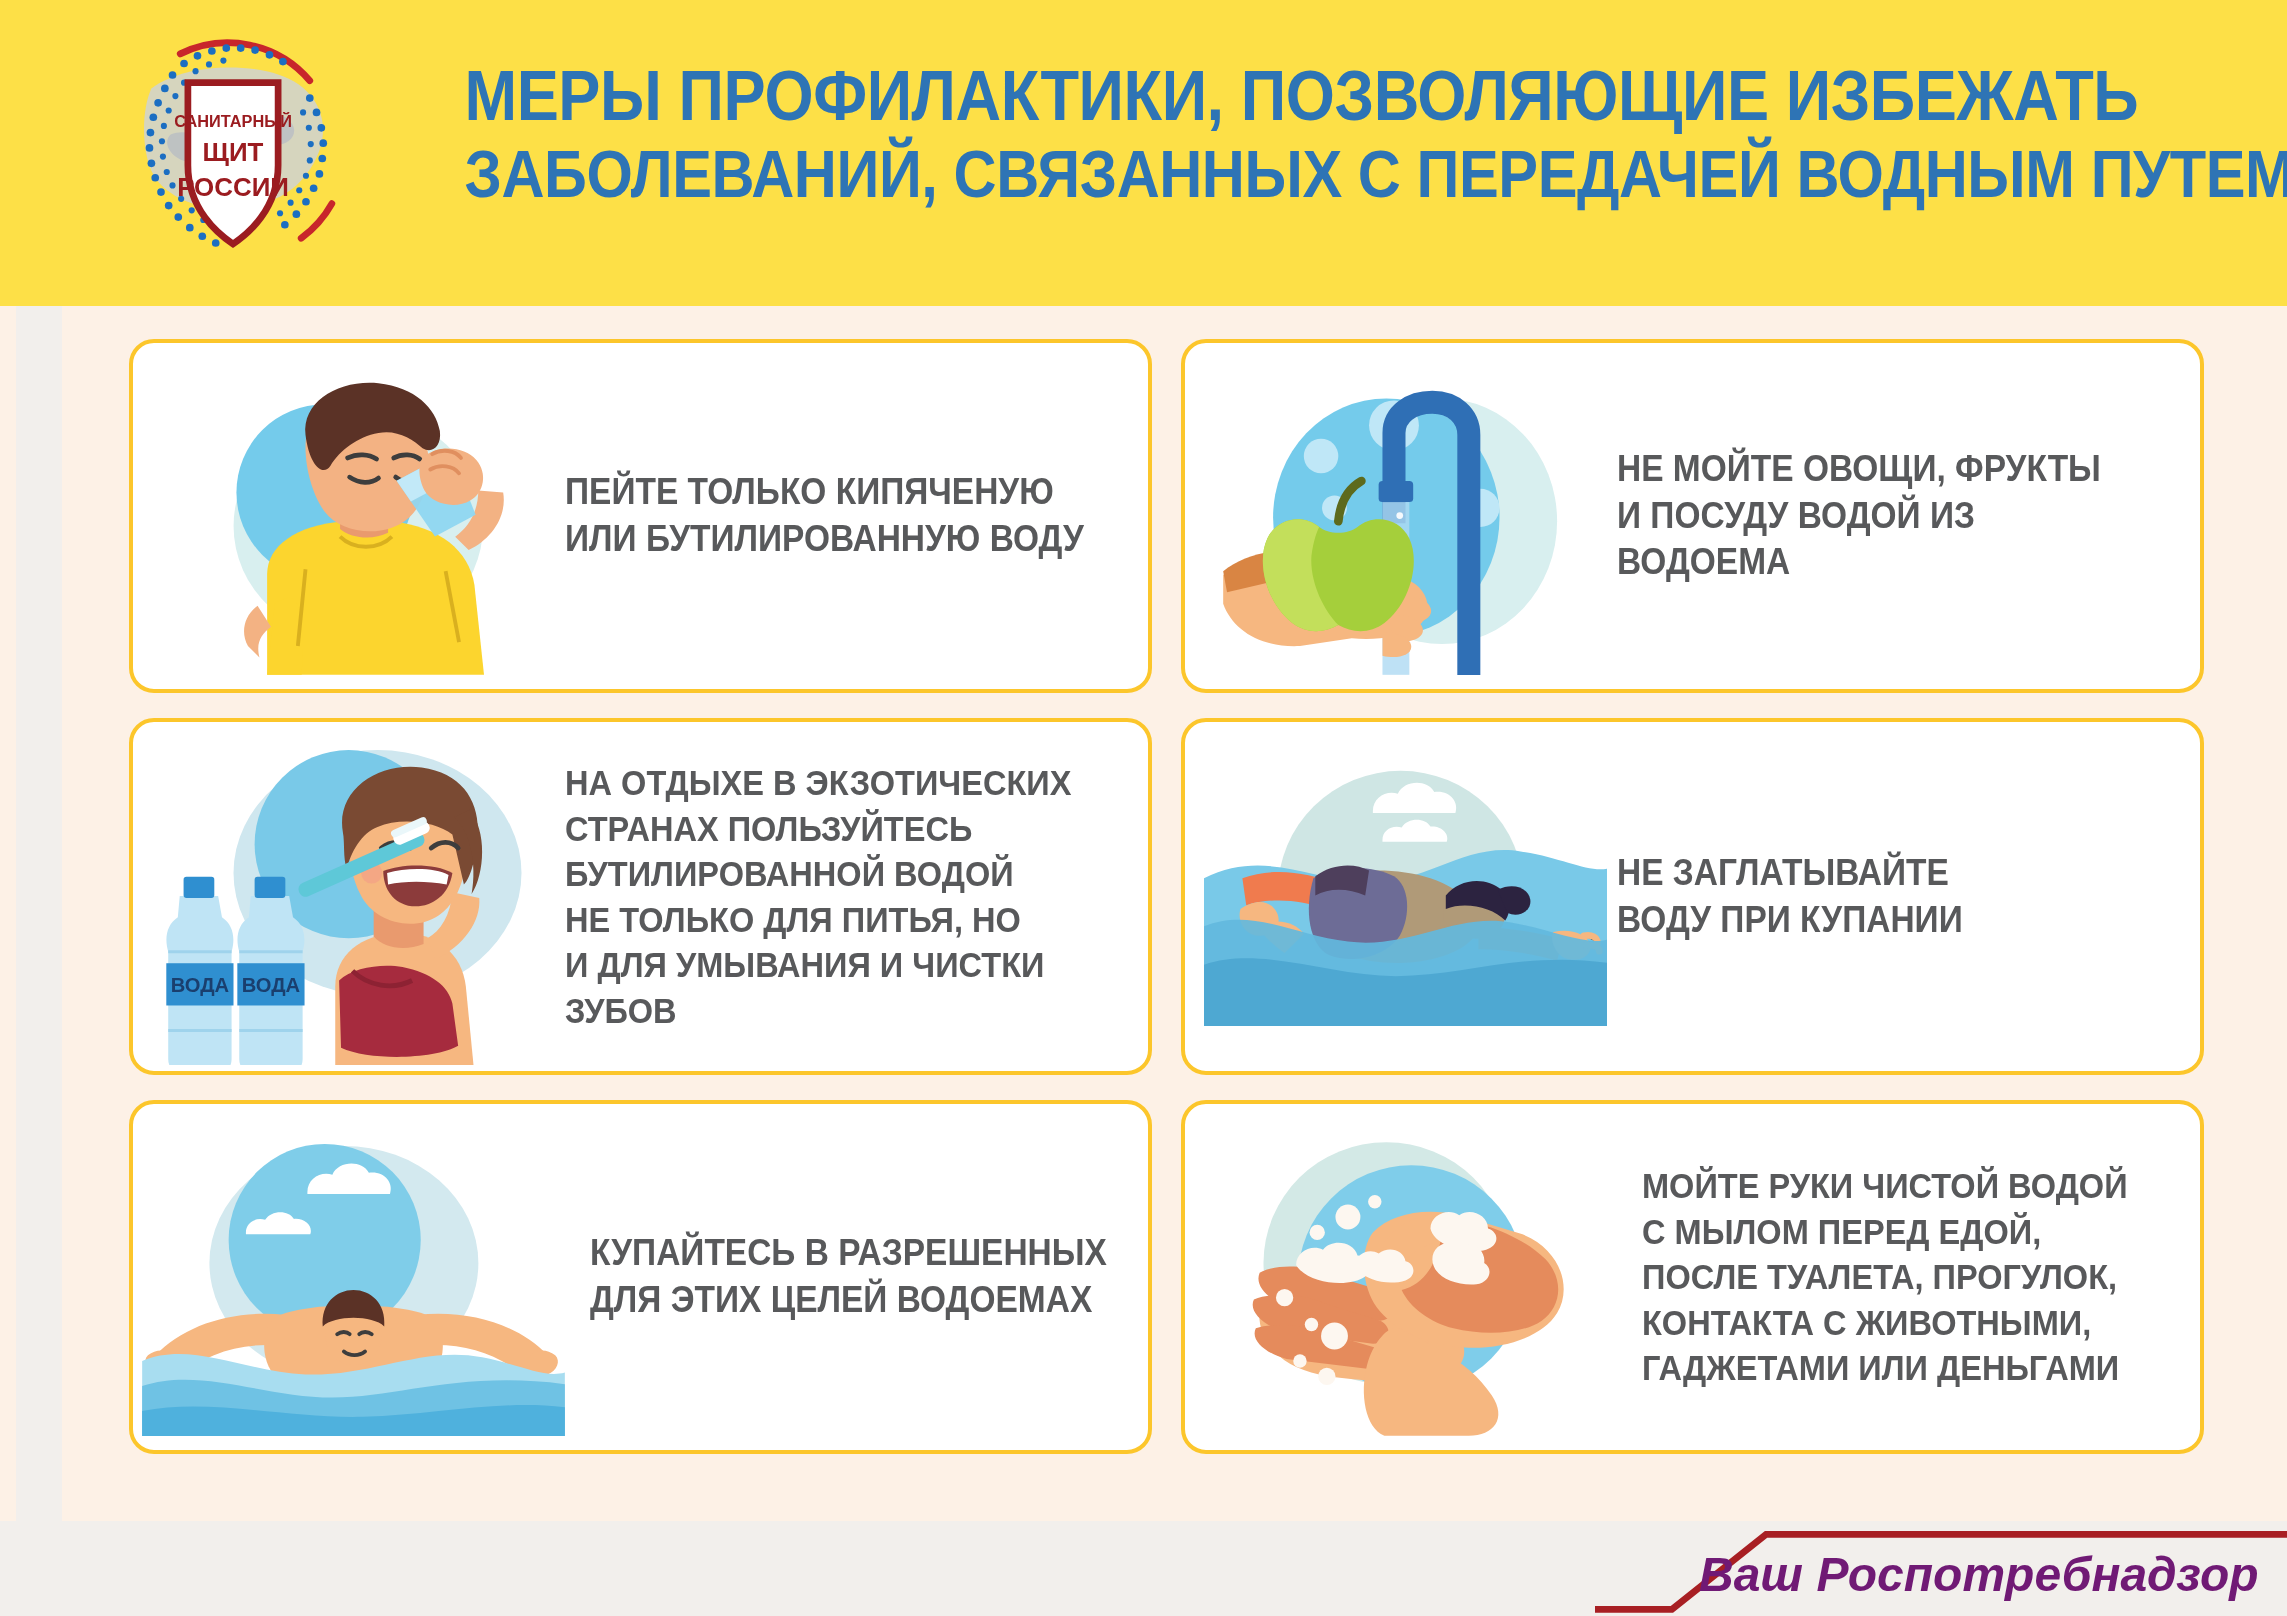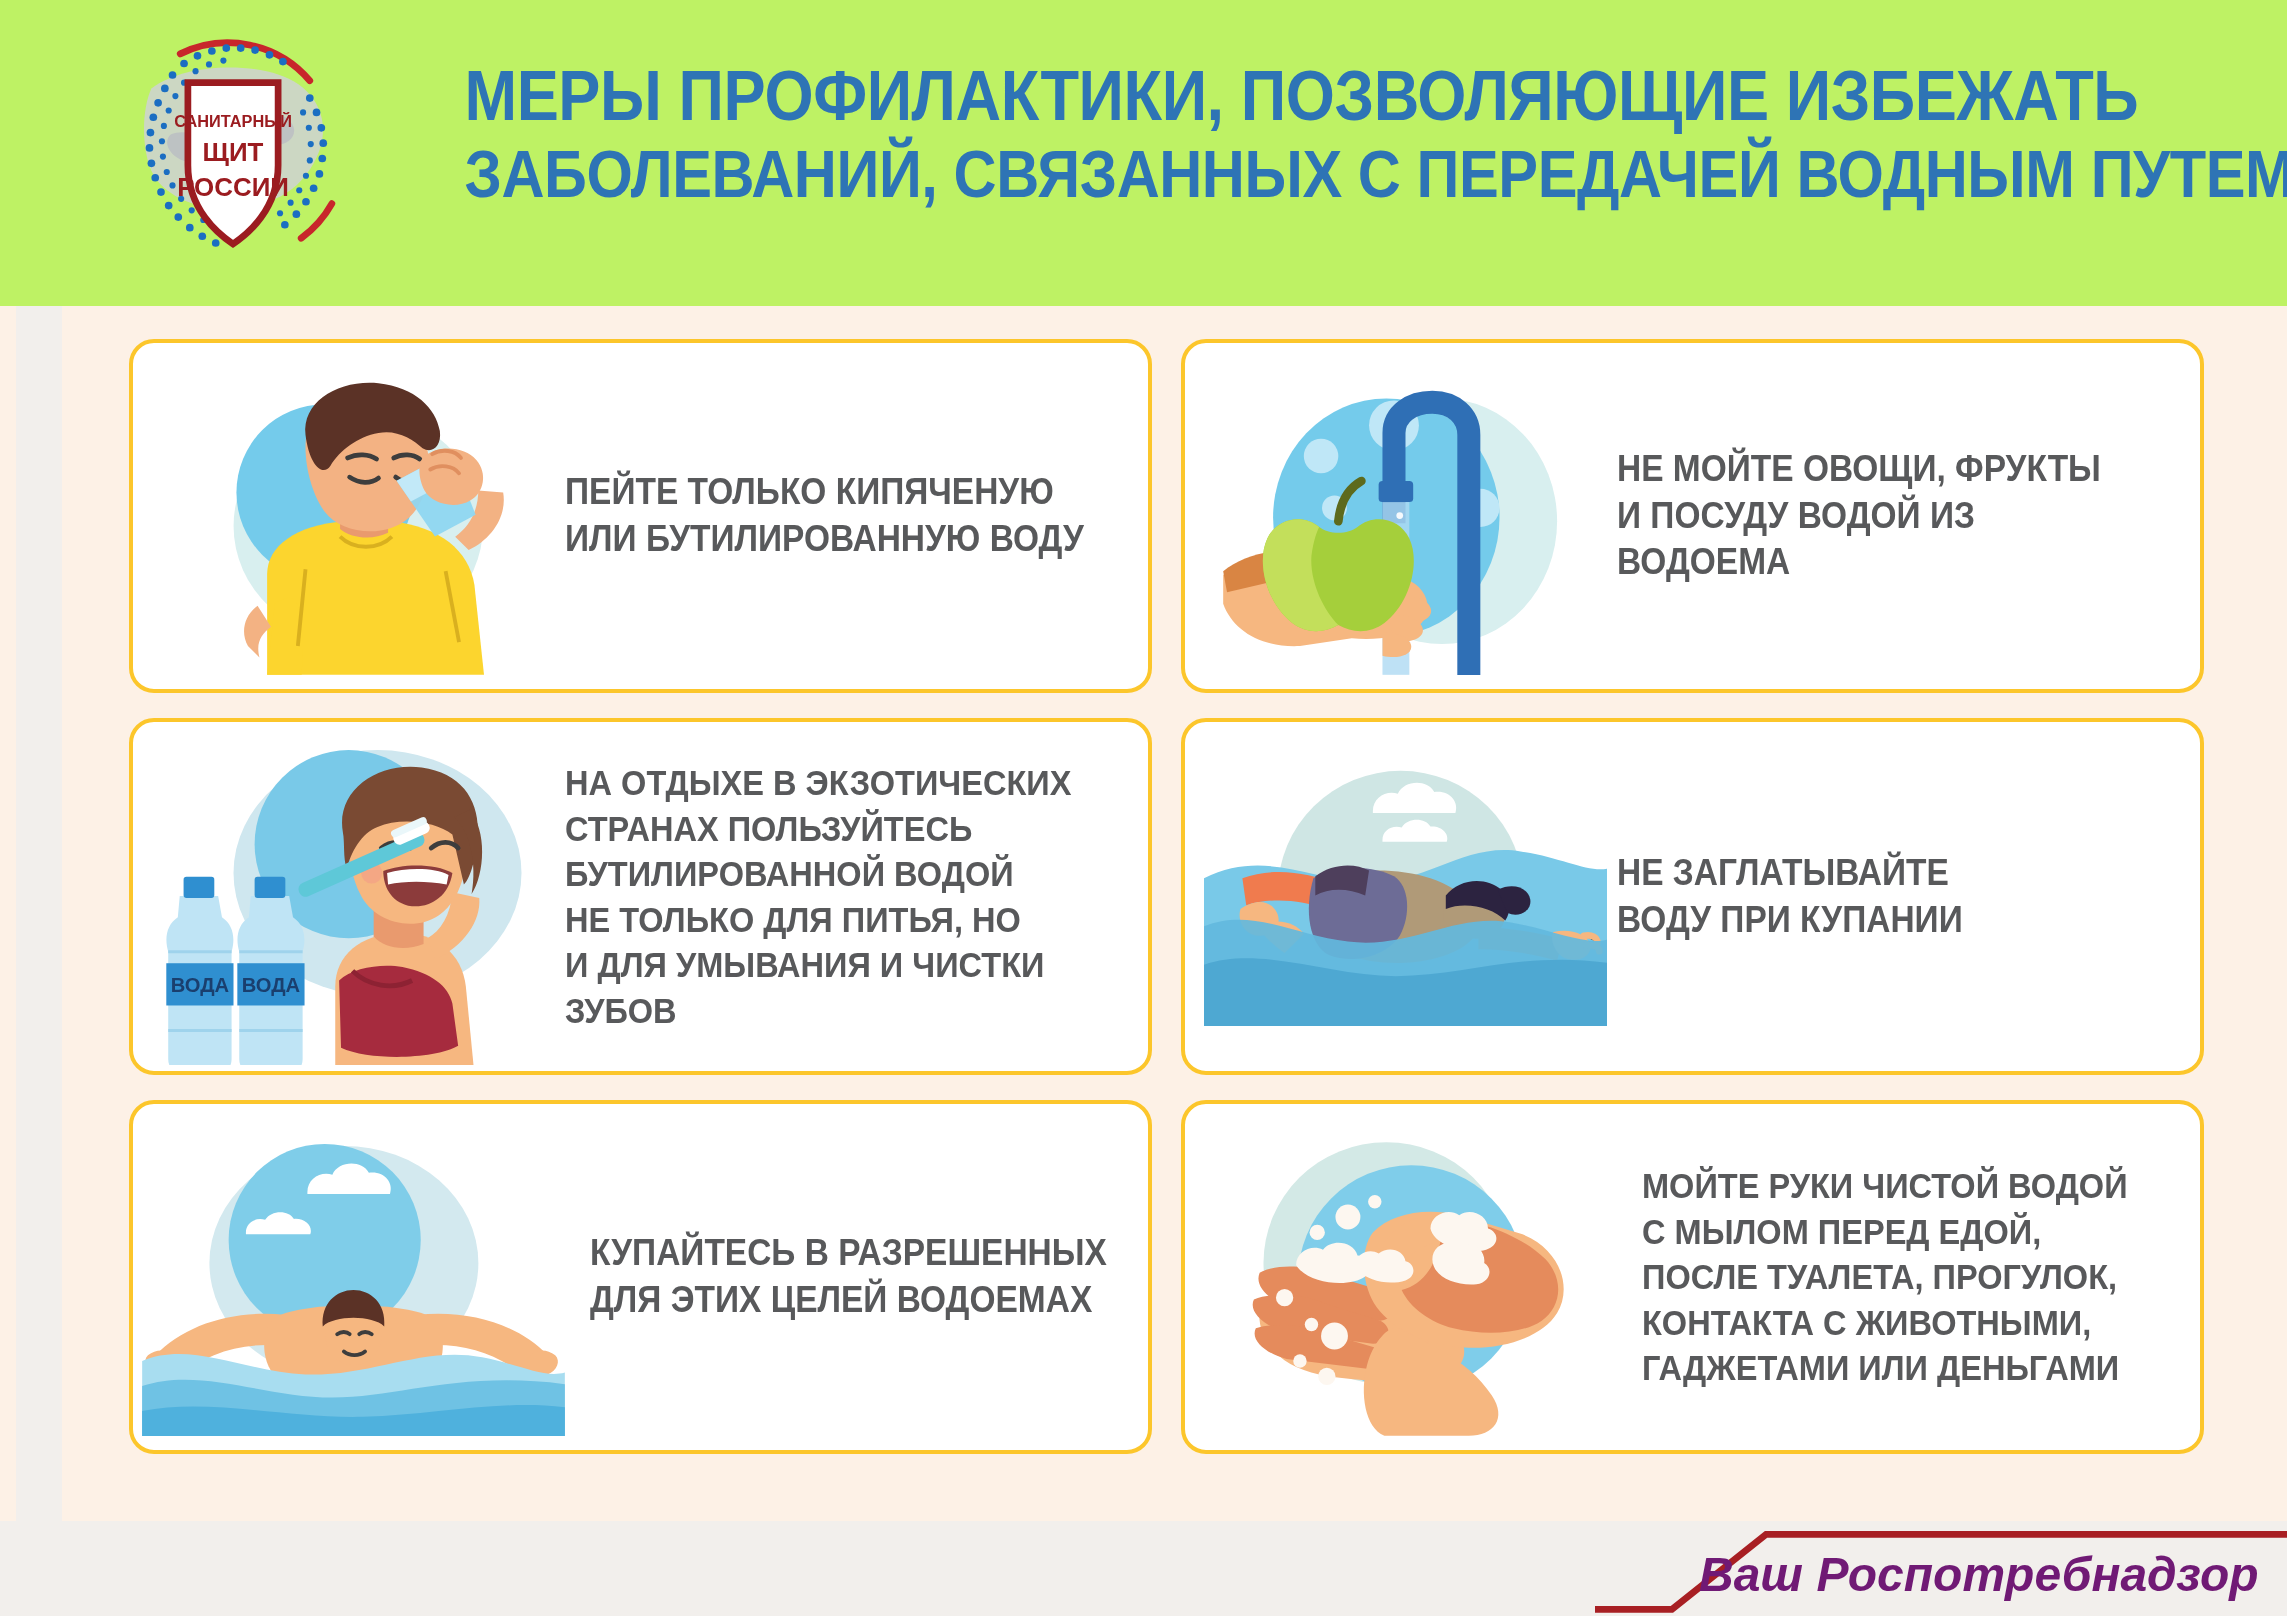--- a/index.html
+++ b/index.html
@@ -8,21 +8,21 @@
     width:2287px;height:1617px;
     background:#ffffff;
     font-family:"Liberation Sans","DejaVu Sans",sans-serif;
     overflow:hidden;position:relative;
   }
   .page{position:relative;width:2287px;height:1617px;background:#fdf1e6;overflow:hidden;}
 
   
   .header{
     position:absolute;left:0;top:0;width:2287px;height:306px;
-    background:#bef264;z-index:5;
+    background:#fde047;z-index:5;
   }
   .logo{
     position:absolute;left:113px;top:21px;width:240px;height:252px;
   }
   .logo svg{display:block;width:240px;height:252px;}
 
   .title-wrap{
     position:absolute;left:363px;top:60px;width:1845px;
   }
   .title-line{

